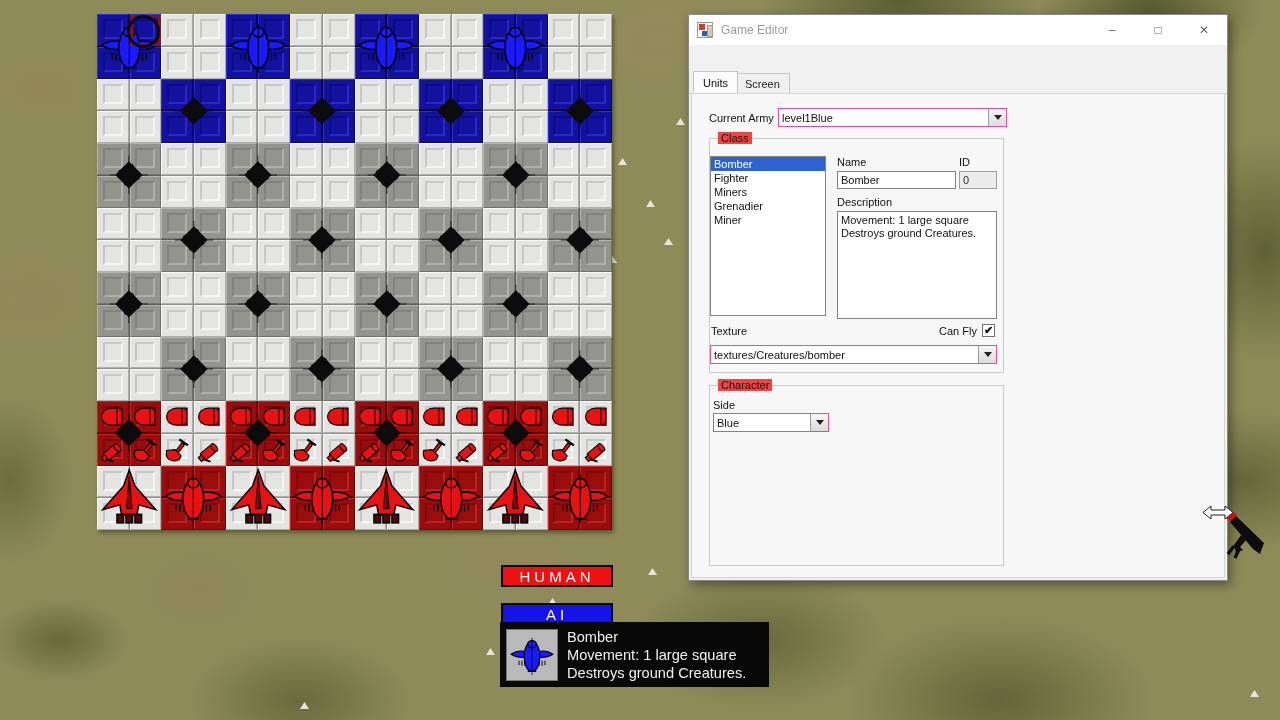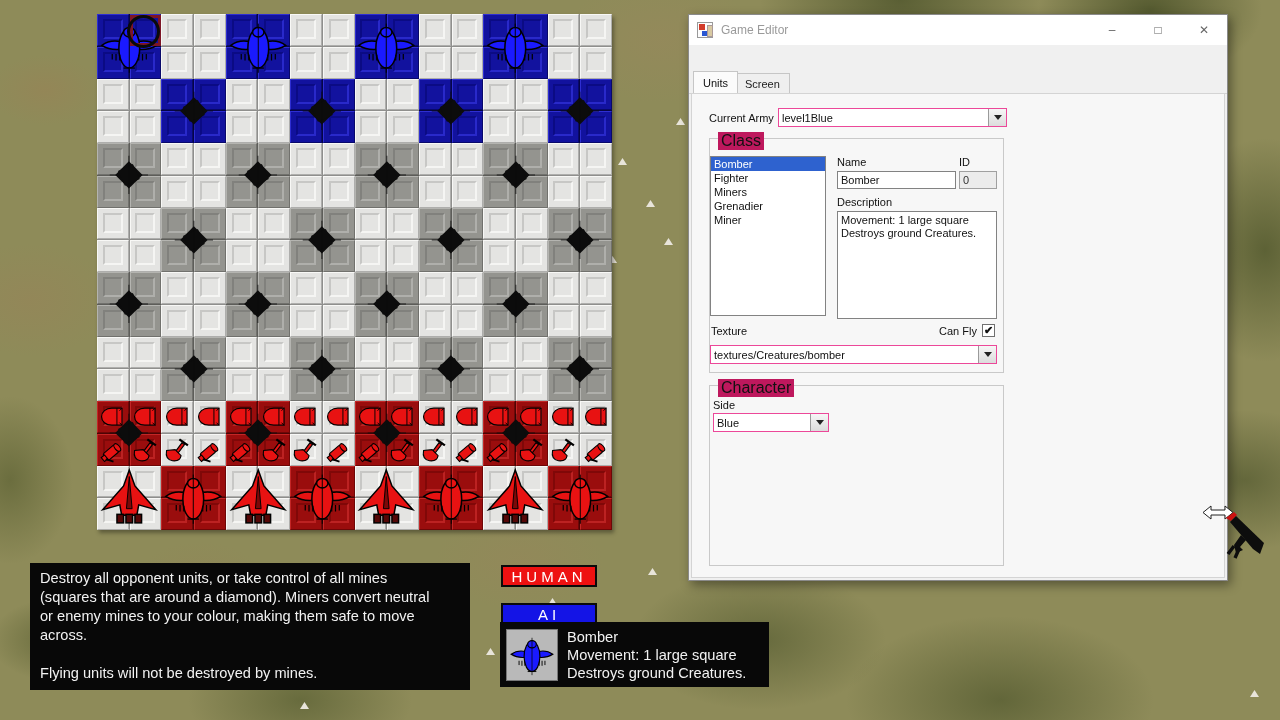--- a/index.html
+++ b/index.html
@@ -66,36 +66,36 @@
   .tab.sel{left:4px;height:22px;background:#fbfbfb;z-index:2;}
   .tab.unsel{left:46px;color:#222;}
   .tabpage{position:absolute;left:2px;right:2px;top:78px;bottom:2px;background:#f7f7f7;border:1px solid #d4d4d4;box-sizing:border-box;}
   .lbl{position:absolute;font-size:11px;color:#111;white-space:nowrap;}
   .combo{position:absolute;background:#fff;border:1px solid #ec4899;box-sizing:border-box;display:flex;align-items:center;}
   .combo .val{flex:1;padding-left:3px;font-size:11px;white-space:nowrap;overflow:hidden;}
   .combo .btn{width:17px;align-self:stretch;background:linear-gradient(#f6f6f6,#dcdcdc);
     border-left:1px solid #9a9a9a;display:flex;align-items:center;justify-content:center;}
   .combo .btn .arr{width:0;height:0;border-left:4px solid transparent;border-right:4px solid transparent;border-top:5px solid #222;}
   .groupbox{position:absolute;border:1px solid #c9c9c9;box-sizing:border-box;}
-  .groupbox .gb-label{position:absolute;top:-7px;left:8px;background:#be185d;padding:0 3px;font-size:16px;}
+  .groupbox .gb-label{position:absolute;top:-7px;left:8px;background:#ef4444;padding:0 3px;font-size:11px;}
   .listbox{position:absolute;background:#fff;border:1px solid #828282;box-sizing:border-box;overflow:hidden;}
   .list-item{height:14px;line-height:14px;padding-left:3px;font-size:11px;color:#111;}
   .list-item.selected{background:#2e62cf;color:#fff;}
   .textbox{position:absolute;background:#fff;border:1px solid #828282;box-sizing:border-box;
     font-size:11px;padding:1px 3px;line-height:15px;color:#111;}
   .textbox.disabled{background:#ececec;color:#333;border-color:#a0a0a0;}
   .textarea{white-space:pre-line;line-height:13px;padding-top:2px;}
   .checkbox{position:absolute;width:13px;height:13px;background:#fff;border:1px solid #707070;box-sizing:border-box;
     display:flex;align-items:center;justify-content:center;font-size:11px;font-weight:bold;color:#111;line-height:1;}
 
   
   .instr-box{position:absolute;left:30px;top:563px;width:440px;height:127px;background:#080808;
     color:#f2f2f2;font-size:14.6px;line-height:19px;padding:6px 10px;box-sizing:border-box;white-space:pre;overflow:hidden;}
   .badges{position:absolute;left:501px;top:565px;width:100px;}
-  .player-badge{width:96px;height:22px;margin-bottom:5px;border:2px solid #0a0a0a;box-sizing:border-box;
+  .player-badge{width:112px;height:22px;margin-bottom:5px;border:2px solid #0a0a0a;box-sizing:border-box;
     display:flex;align-items:center;justify-content:center;color:#fff;font-size:15px;letter-spacing:4px;}
   .unit-info{position:absolute;left:500px;top:622px;width:269px;height:65px;background:#080808;display:flex;align-items:center;}
   .unit-info .uiicon{width:52px;height:52px;margin-left:6px;background:#b9b9b9;border:1px solid #777;
     box-sizing:border-box;display:flex;align-items:center;justify-content:center;}
   .unit-info .uiicon svg{width:46px;height:46px;}
   .unit-info .txt{margin-left:9px;color:#f2f2f2;font-size:14.6px;line-height:18px;}
 
   .cursor{position:absolute;z-index:20;pointer-events:none;}
 </style>
 </head>
@@ -1292,26 +1292,20 @@
     </div>
     <div class="lbl" style="left:24px;top:384px">Side</div>
     <div class="combo" style="left:24px;top:398px;width:116px;height:19px">
       <div class="val">Blue</div>
       <div class="btn">
           <div class="arr"></div>
         </div>
     </div>
   </div>
 
-  <div class="instr-box">Destroy all opponent units, or take control of all mines
-(squares that are around a diamond). Miners convert neutral
-or enemy mines to your colour, making them safe to move
-across.
-
-Flying units will not be destroyed by mines.</div>
   <div class="badges" id="badges">
       <div class="player-badge" style="background: rgb(238, 17, 17);">HUMAN</div>
       <div class="player-badge" style="background: rgb(20, 20, 230); margin-top: 16px;">AI</div>
     </div>
   <div class="unit-info">
     <div class="uiicon" id="unit-info-icon">
         <svg viewBox="0 0 64 64" xmlns="http://www.w3.org/2000/svg">
           <g stroke="#000" stroke-width="1.6" fill="#1a1aff">
      <path d="M3 31 Q14 23 29 29 L35 29 Q50 23 61 31 Q50 38 35 34 L29 34 Q14 38 3 31 Z"></path>
      <ellipse cx="32" cy="34" rx="11" ry="21"></ellipse>

